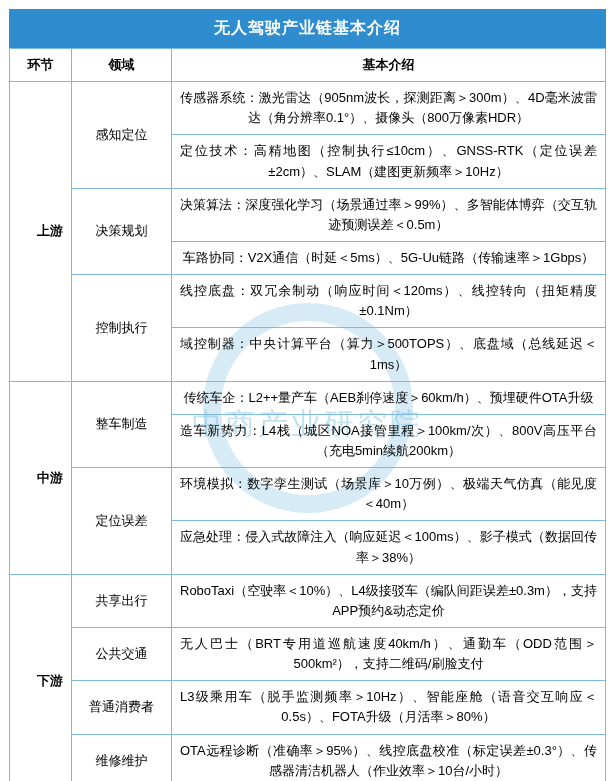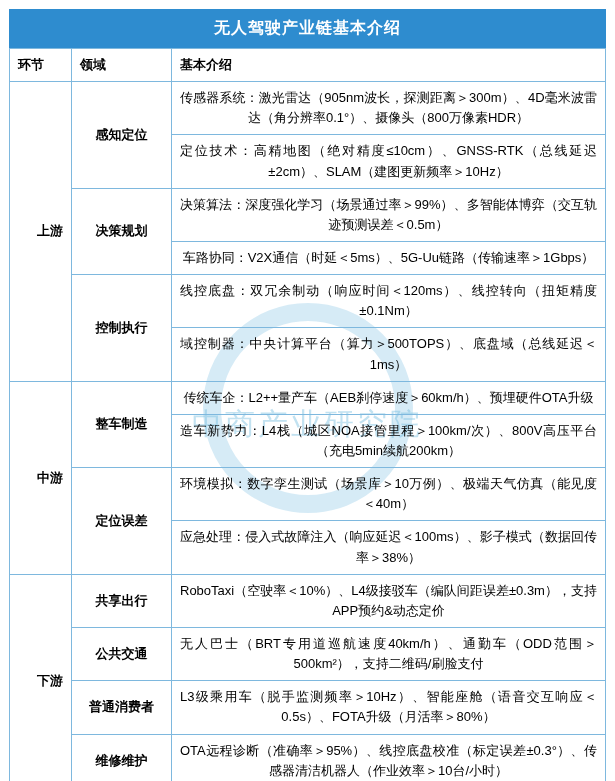--- a/index.html
+++ b/index.html
@@ -45,33 +45,33 @@
   table.main td, table.main th {
     border: 1px solid #7eb8de;
     vertical-align: middle;
     padding: 6px 8px;
     font-size: 13px;
     line-height: 1.55;
   }
   thead th {
     background: #ffffff;
     font-weight: bold;
-    text-align: left;
+    text-align: center;
     font-size: 14px;
     padding: 12px 6px;
   }
   td.seg {
     text-align: right;
     font-weight: bold;
     font-size: 14px;
     width: 62px;
   }
   td.field {
     text-align: center;
-    font-weight: bold;
+    font-weight: normal;
     font-size: 13.5px;
     width: 88px;
   }
   td.desc {
     text-align: justify;
     text-align-last: center;
     font-size: 13px;
   }
   col.c1 { width: 62px; }
   col.c2 { width: 100px; }
@@ -133,21 +133,21 @@
           <th>基本介绍</th>
         </tr>
       </thead>
       <tbody>
           <tr>
             <td class="seg" rowspan="6">上游</td>
             <td class="field" rowspan="2">感知定位</td>
             <td class="desc">传感器系统：激光雷达（905nm波长，探测距离＞300m）、4D毫米波雷达（角分辨率0.1°）、摄像头（800万像素HDR）</td>
           </tr>
           <tr>
-            <td class="desc">定位技术：高精地图（绝对精度≤10cm）、GNSS-RTK（总线延迟±2cm）、SLAM（建图更新频率＞10Hz）</td>
+            <td class="desc">定位技术：高精地图（控制执行≤10cm）、GNSS-RTK（定位误差±2cm）、SLAM（建图更新频率＞10Hz）</td>
           </tr>
           <tr>
             <td class="field" rowspan="2">决策规划</td>
             <td class="desc">决策算法：深度强化学习（场景通过率＞99%）、多智能体博弈（交互轨迹预测误差＜0.5m）</td>
           </tr>
           <tr>
             <td class="desc">车路协同：V2X通信（时延＜5ms）、5G-Uu链路（传输速率＞1Gbps）</td>
           </tr>
           <tr>
             <td class="field" rowspan="2">控制执行</td>

